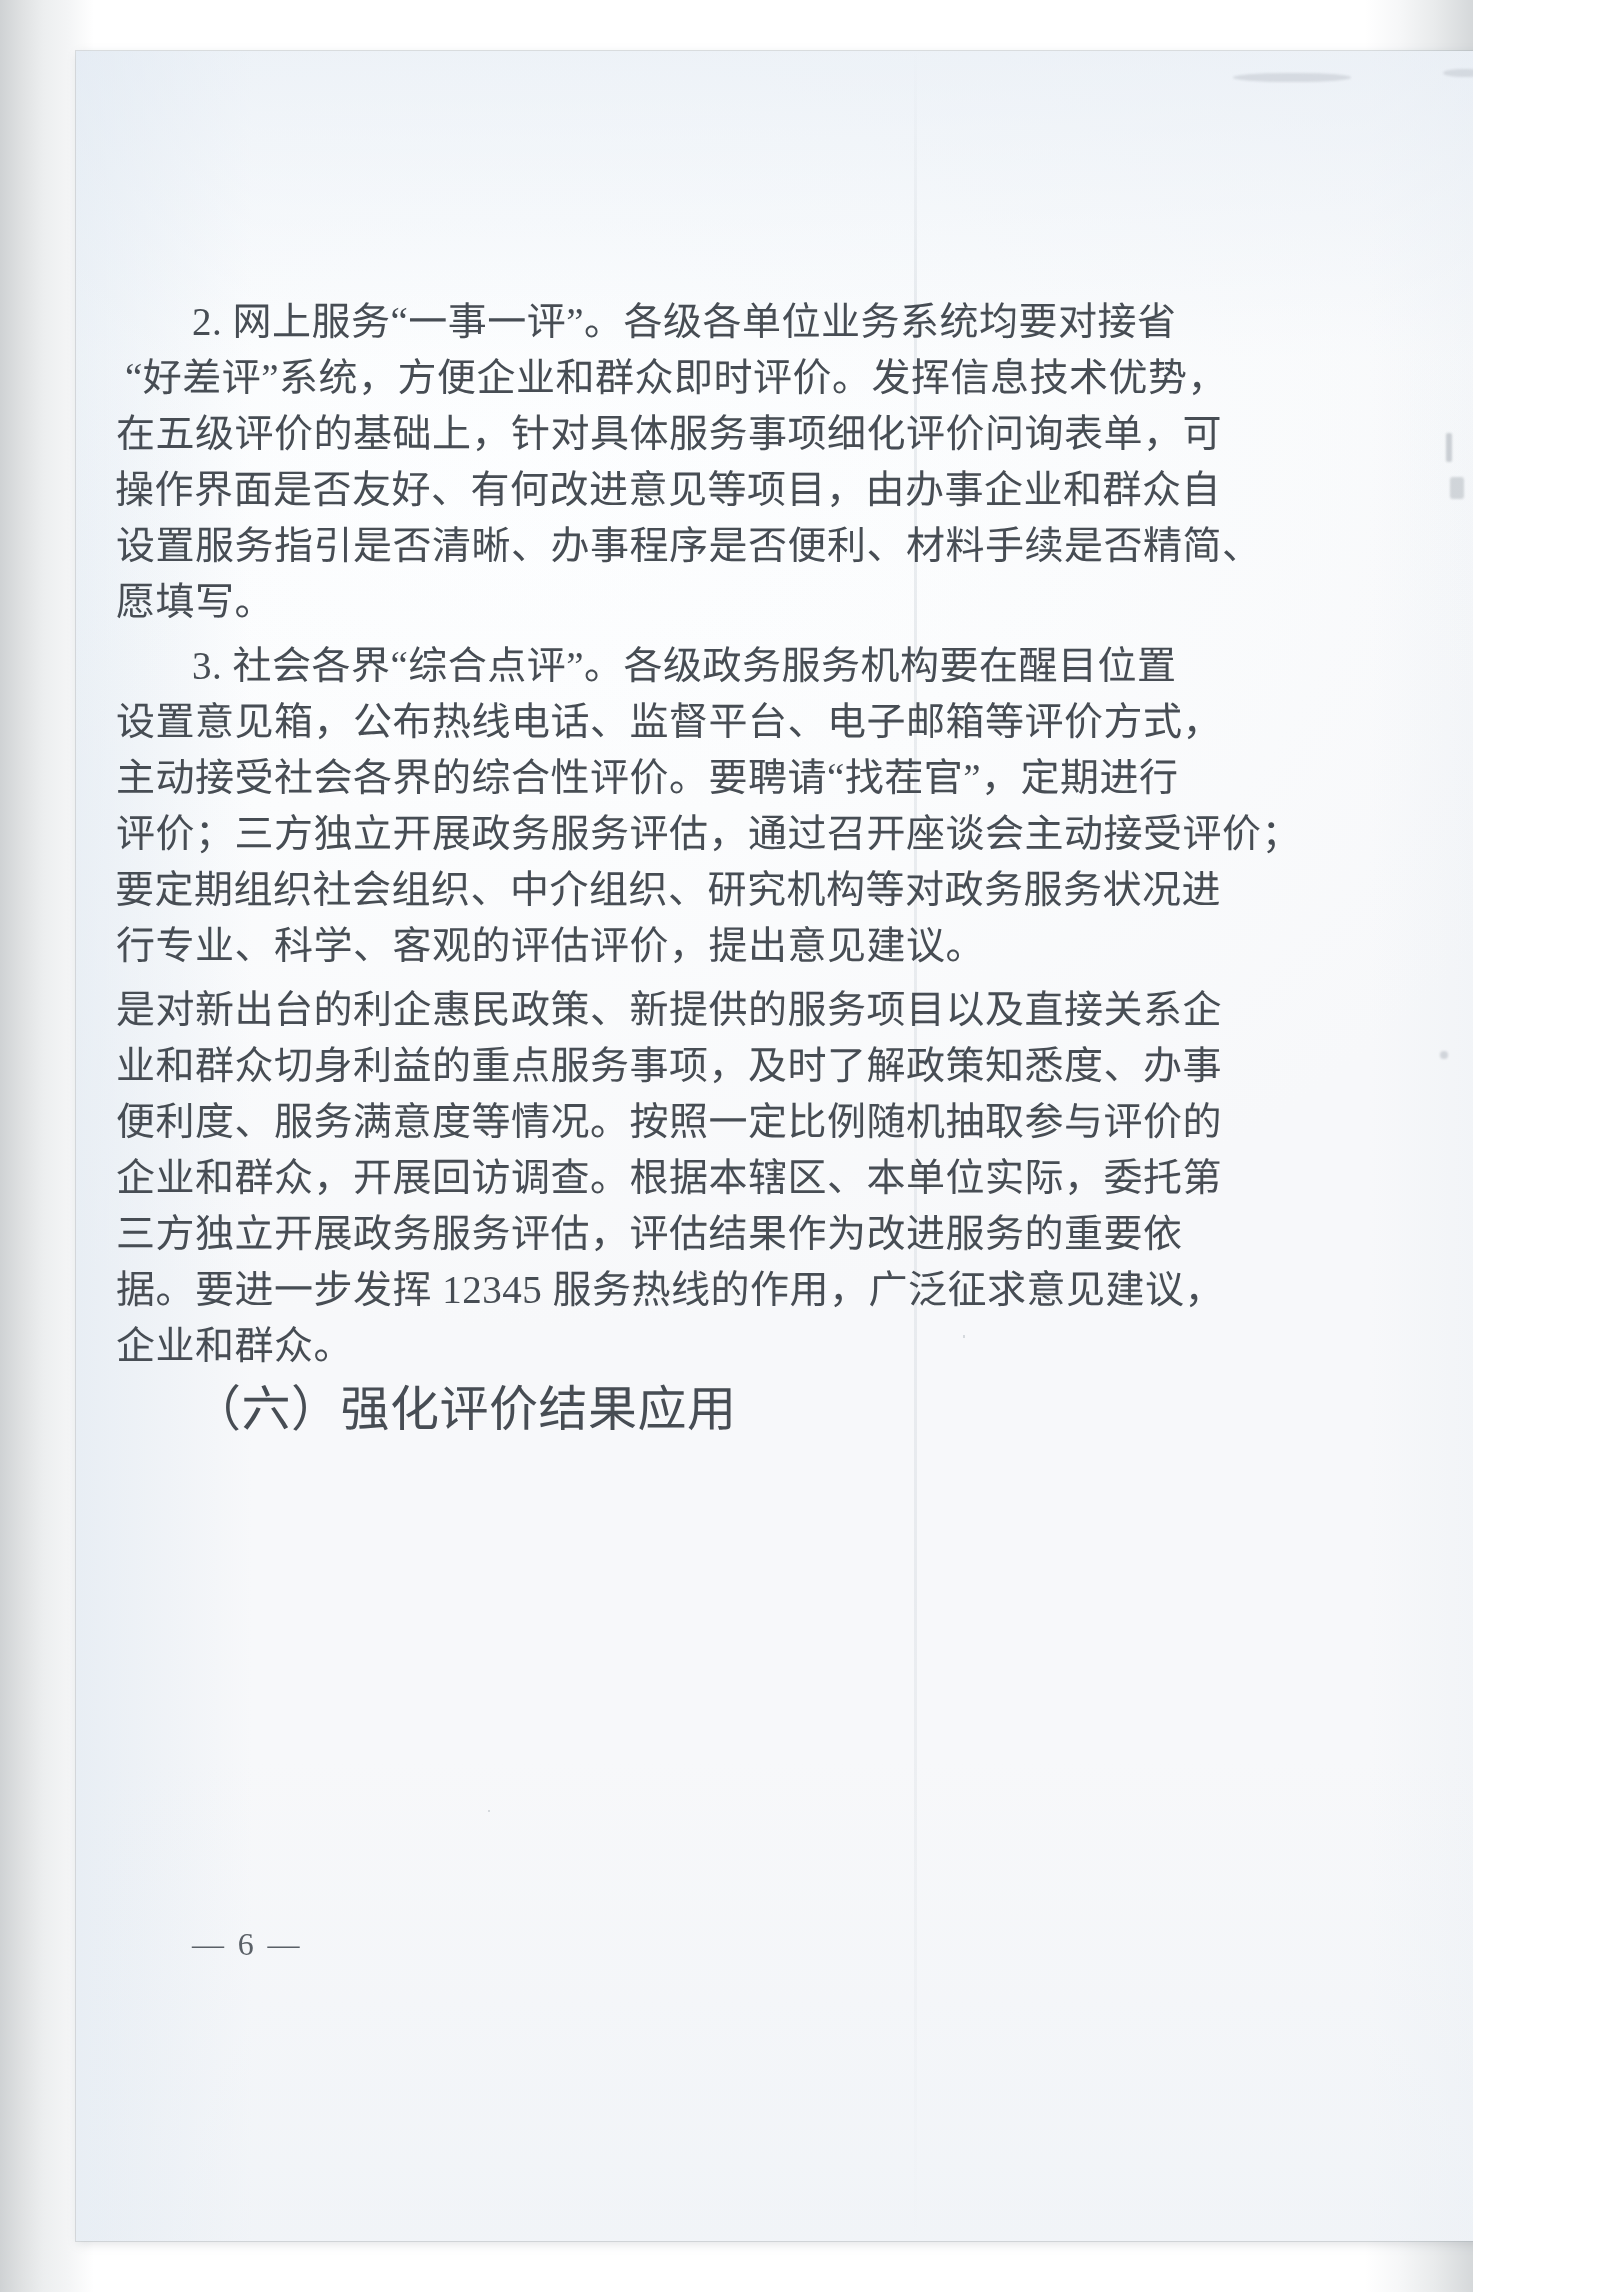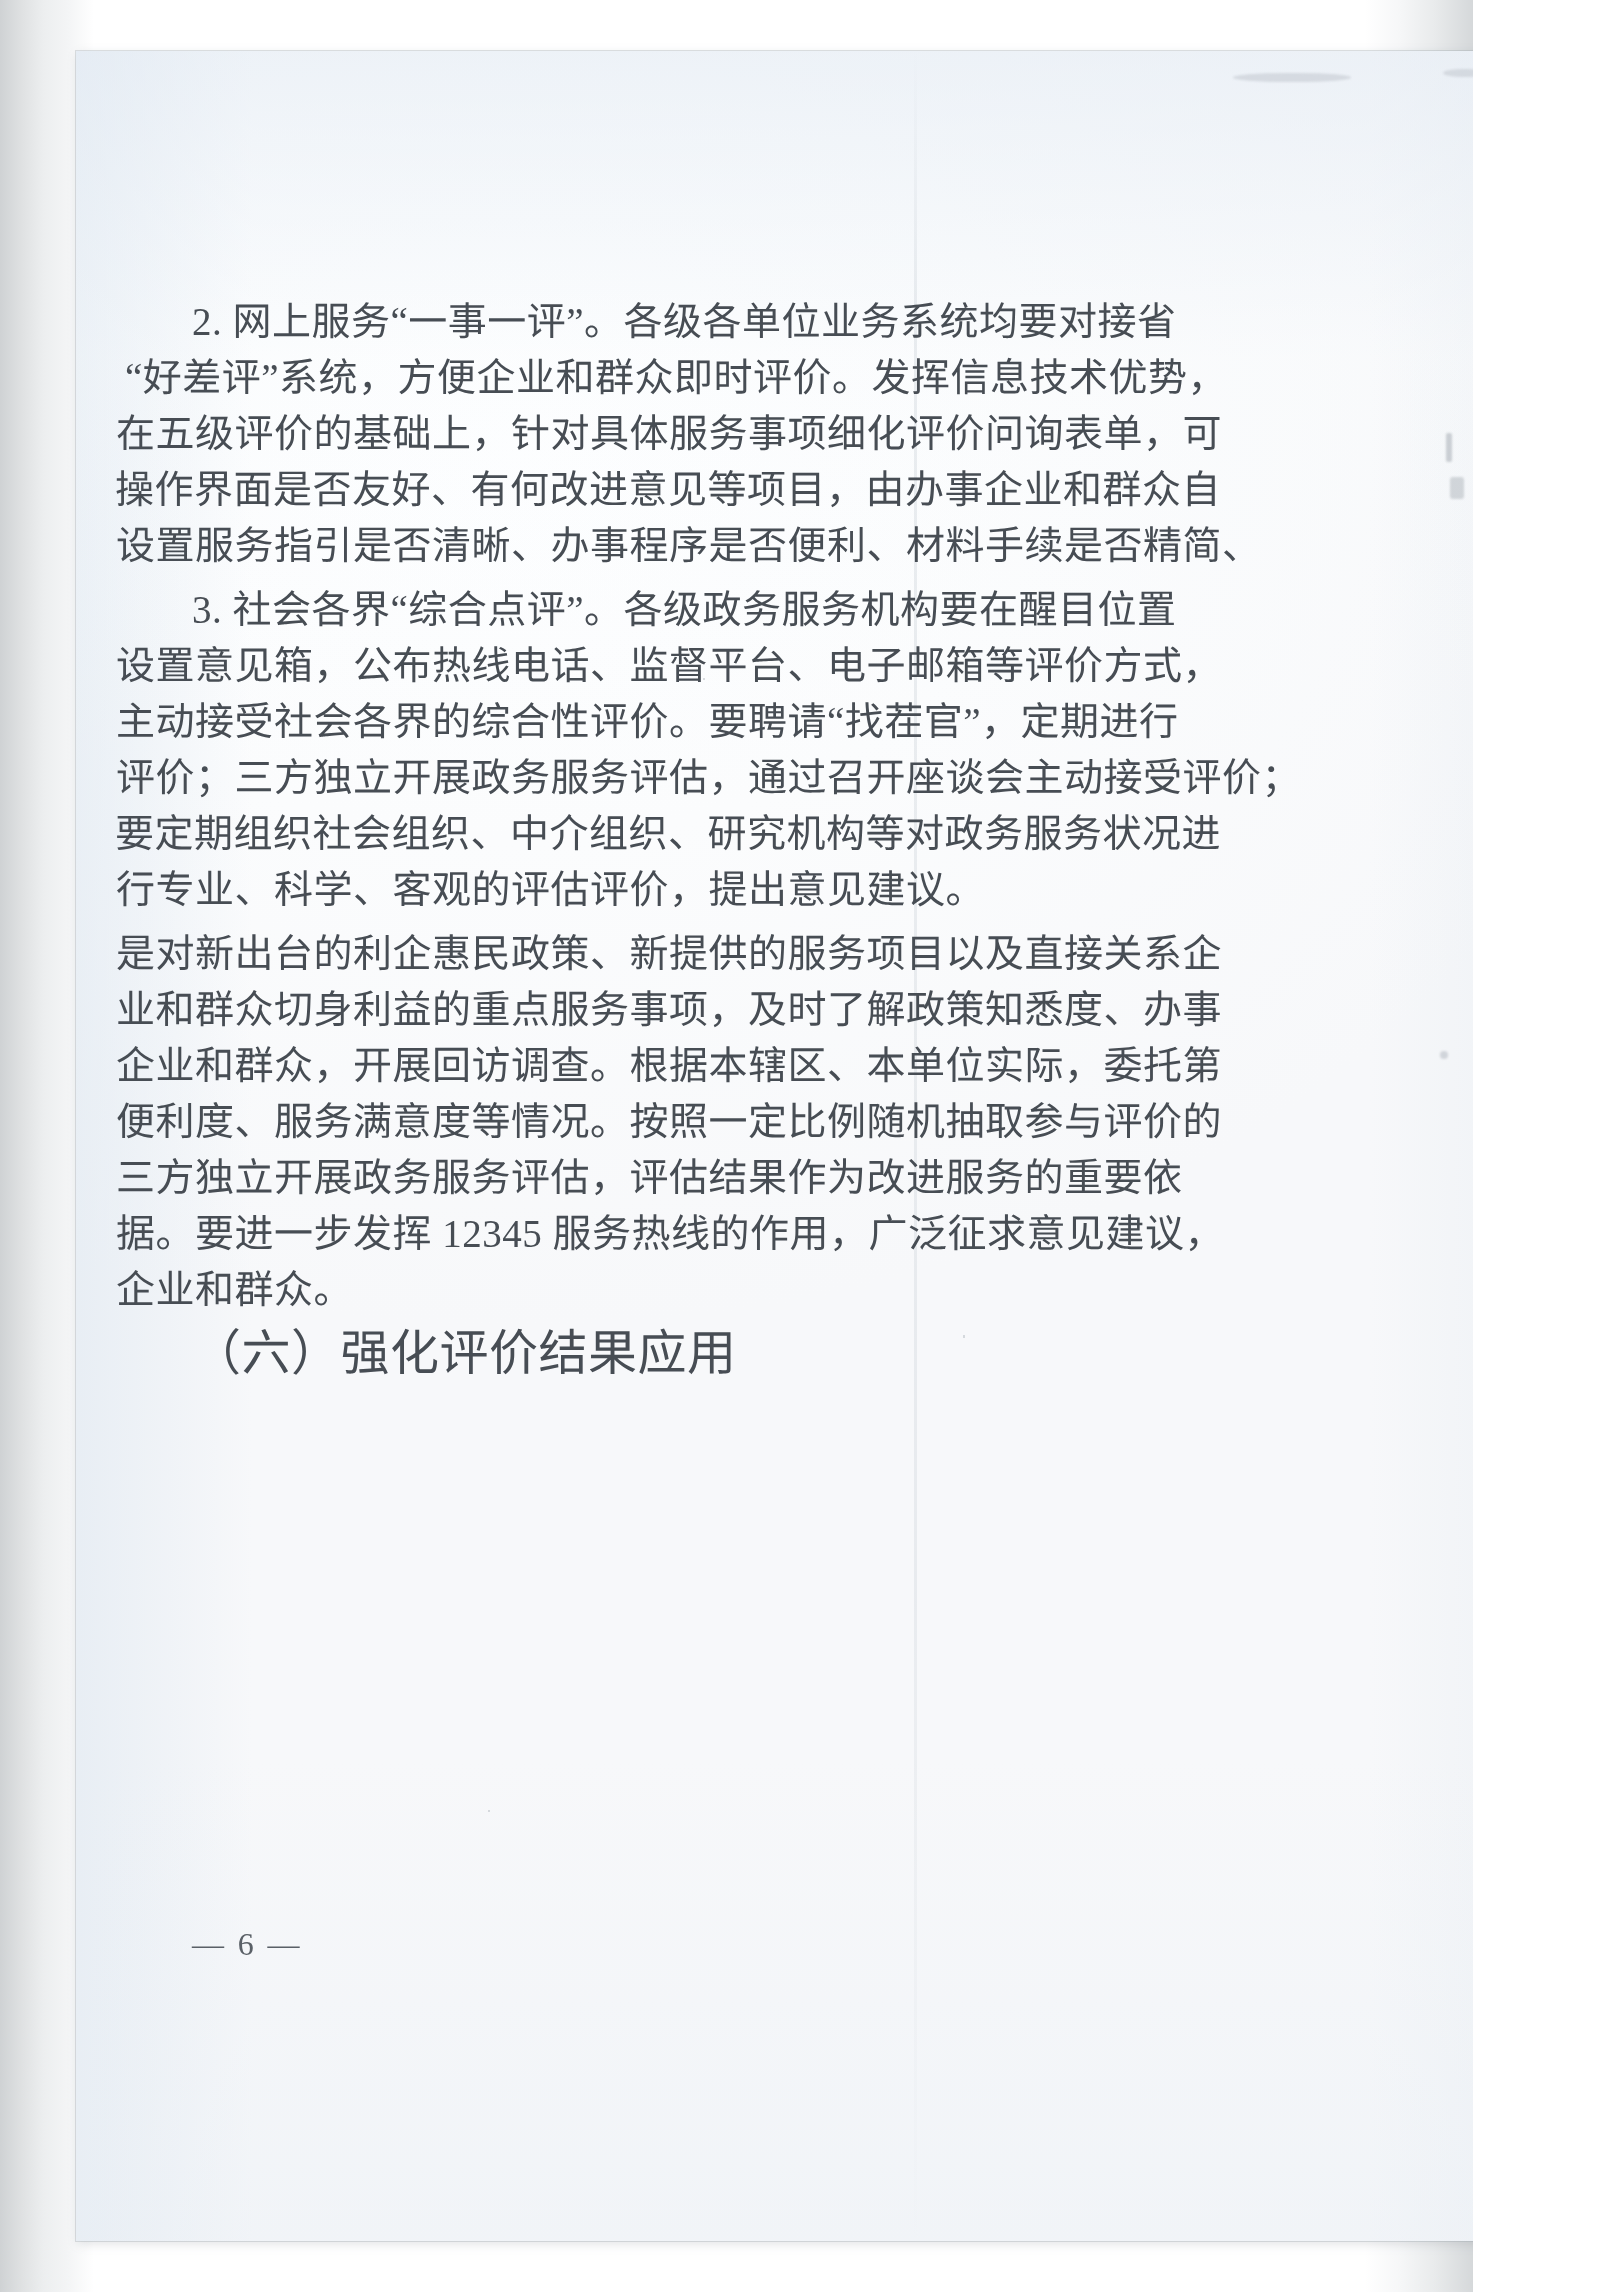--- a/index.html
+++ b/index.html
@@ -161,40 +161,41 @@
   </div>
 
   <div class="doc-body">
 
     <div class="para">
       <div class="line indent">2. 网上服务“一事一评”。各级各单位业务系统均要对接省</div>
       <div class="line">“好差评”系统，方便企业和群众即时评价。发挥信息技术优势，</div>
       <div class="line">在五级评价的基础上，针对具体服务事项细化评价问询表单，可</div>
       <div class="line">操作界面是否友好、有何改进意见等项目，由办事企业和群众自</div>
       <div class="line">设置服务指引是否清晰、办事程序是否便利、材料手续是否精简、</div>
+      <div class="line">愿填写。</div>
     </div>
 
     <div class="para-gap"></div>
 
     <div class="para">
       <div class="line indent">3. 社会各界“综合点评”。各级政务服务机构要在醒目位置</div>
       <div class="line">设置意见箱，公布热线电话、监督平台、电子邮箱等评价方式，</div>
       <div class="line">主动接受社会各界的综合性评价。要聘请“找茬官”，定期进行</div>
       <div class="line">评价；三方独立开展政务服务评估，通过召开座谈会主动接受评价；</div>
       <div class="line">要定期组织社会组织、中介组织、研究机构等对政务服务状况进</div>
       <div class="line">行专业、科学、客观的评估评价，提出意见建议。</div>
     </div>
 
     <div class="para-gap"></div>
 
     <div class="para">
       <div class="line">是对新出台的利企惠民政策、新提供的服务项目以及直接关系企</div>
       <div class="line">业和群众切身利益的重点服务事项，及时了解政策知悉度、办事</div>
+      <div class="line">便利度、服务满意度等情况。按照一定比例随机抽取参与评价的</div>
       <div class="line">企业和群众，开展回访调查。根据本辖区、本单位实际，委托第</div>
-      <div class="line">便利度、服务满意度等情况。按照一定比例随机抽取参与评价的</div>
       <div class="line">三方独立开展政务服务评估，评估结果作为改进服务的重要依</div>
       <div class="line">据。要进一步发挥 12345 服务热线的作用，广泛征求意见建议，</div>
       <div class="line">企业和群众。</div>
     </div>
 
     <div class="para-gap"></div>
 
     <div class="para">
       <div class="heading-line">（六）强化评价结果应用</div>
     </div>

